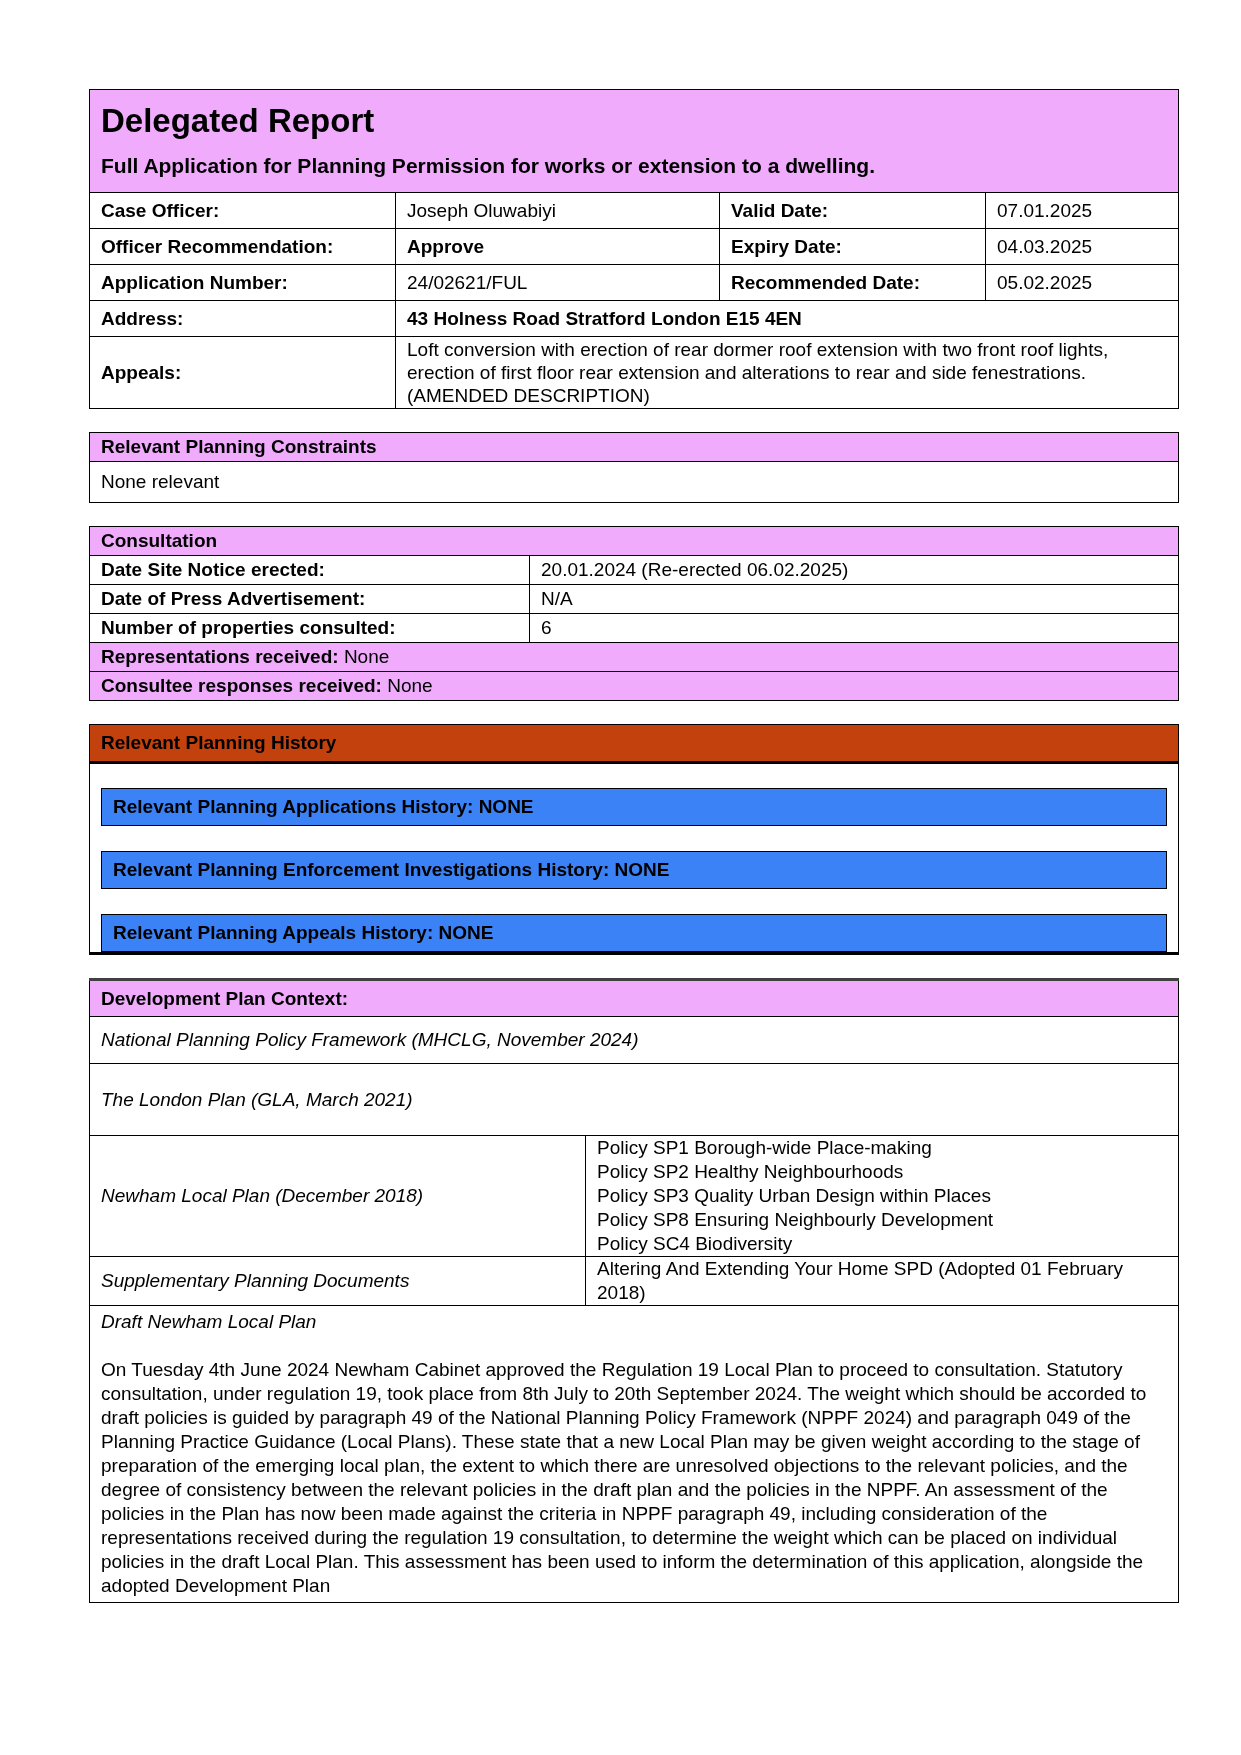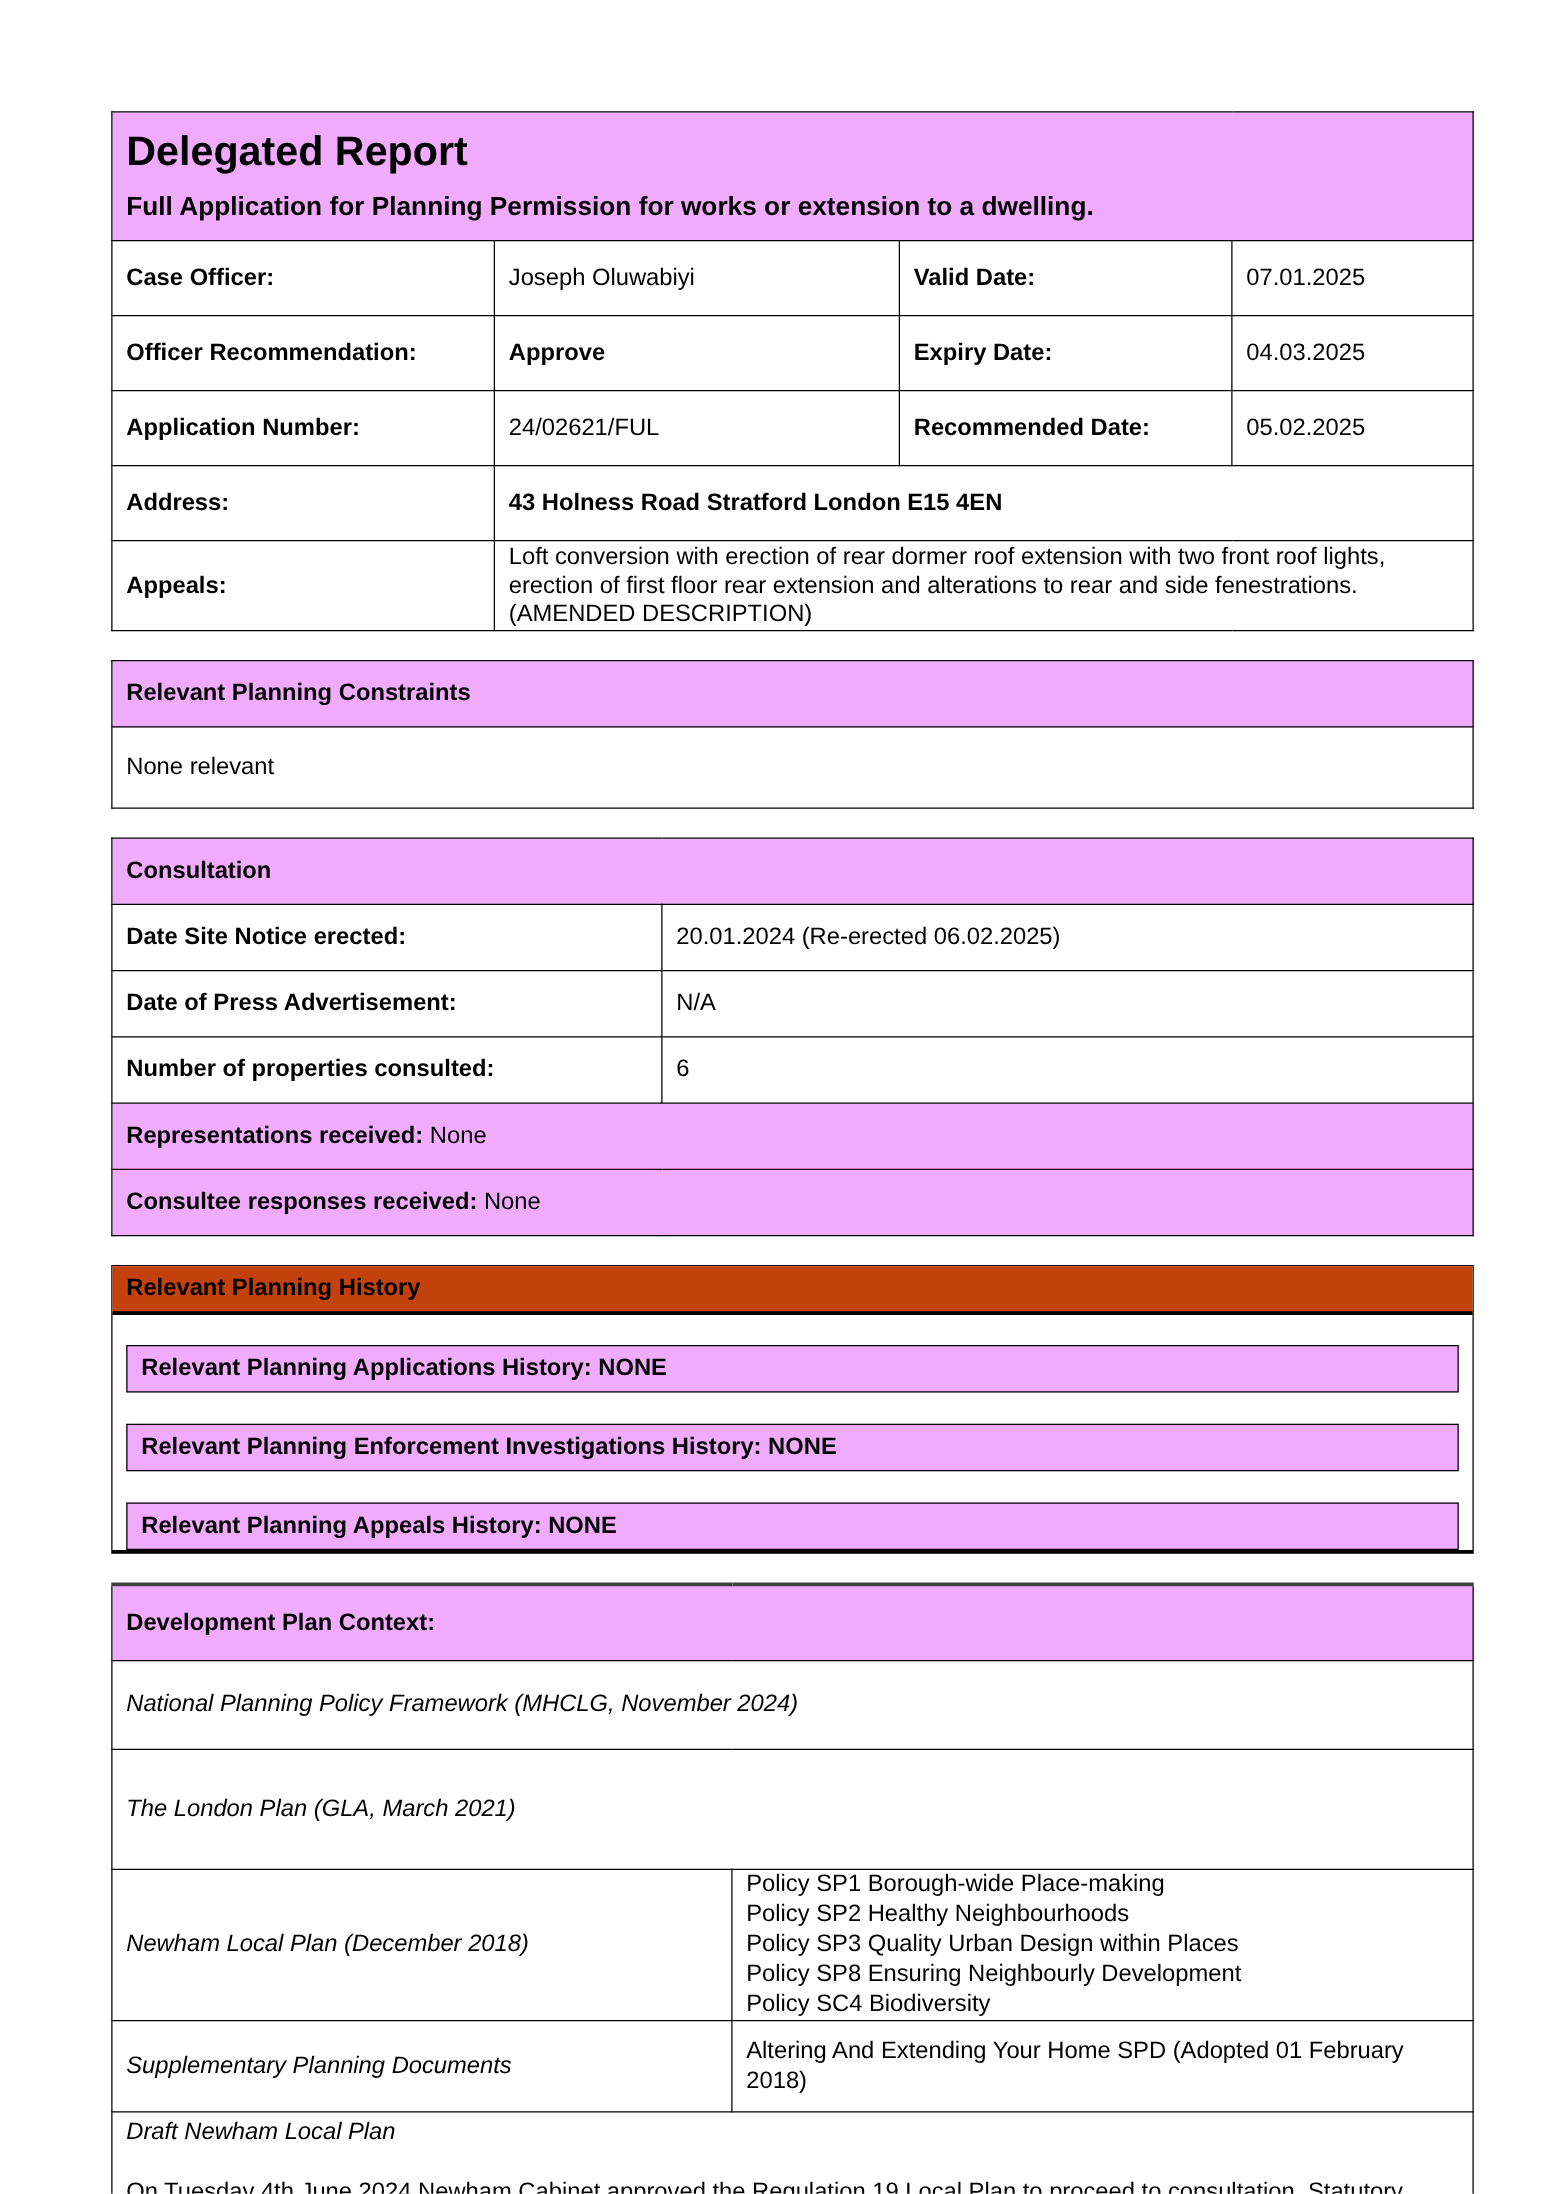--- a/index.html
+++ b/index.html
@@ -1,32 +1,32 @@
 <!DOCTYPE html>
 <html><head>
 <meta charset="utf-8">
 <style>
   html, body { margin: 0; padding: 0; background: #ffffff; }
   body { width: 1241px; height: 1755px; position: relative; font-family: "Liberation Sans", sans-serif; color: #000; }
   .page { position: absolute; left: 89px; top: 89px; width: 1090px; }
   table { border-collapse: collapse; width: 100%; }
-  td { border: 1.5px solid #000; padding: 12px 11px; font-size: 19px; vertical-align: middle; }
+  td { border: 1.5px solid #000; padding: 0 11px; font-size: 19px; vertical-align: middle; }
   .grey { background: #f0abfc; }
   .b { font-weight: bold; }
   .i { font-style: italic; }
   .title-cell { padding: 12px 11px 14px 11px; }
   .title { font-size: 33px; font-weight: bold; margin: 0 0 14px 0; }
   .subtitle { font-size: 21px; font-weight: bold; }
   .r36 td { height: 35px; }
   .r30 td { height: 28px; }
   .block { margin-top: 23px; }
   .history-box { border: 1.5px solid #000; border-bottom: 3px solid #000; }
   .history-head { background: #c2410c; border-bottom: 3px solid #000; height: 36px; line-height: 36px; padding: 0 11px; font-weight: bold; font-size: 19px; }
   .history-body { padding: 24px 11px 0 11px; }
-  .history-item { background: #f0abfc; border: 1.5px solid #000; height: 36px; line-height: 36px; padding: 0 11px; font-weight: bold; font-size: 19px; margin-bottom: 25px; }
+  .history-item { background: #3b82f6; border: 1.5px solid #000; height: 36px; line-height: 36px; padding: 0 11px; font-weight: bold; font-size: 19px; margin-bottom: 25px; }
   .history-item:last-child { margin-bottom: 0; }
   .devhead td { border-top: 3px solid #404040; }
   .policies div { line-height: 24px; }
   .para { line-height: 24px; padding-top: 4px; padding-bottom: 4px; }
 </style>
 </head>
 <body>
 
 <div class="page">
 

